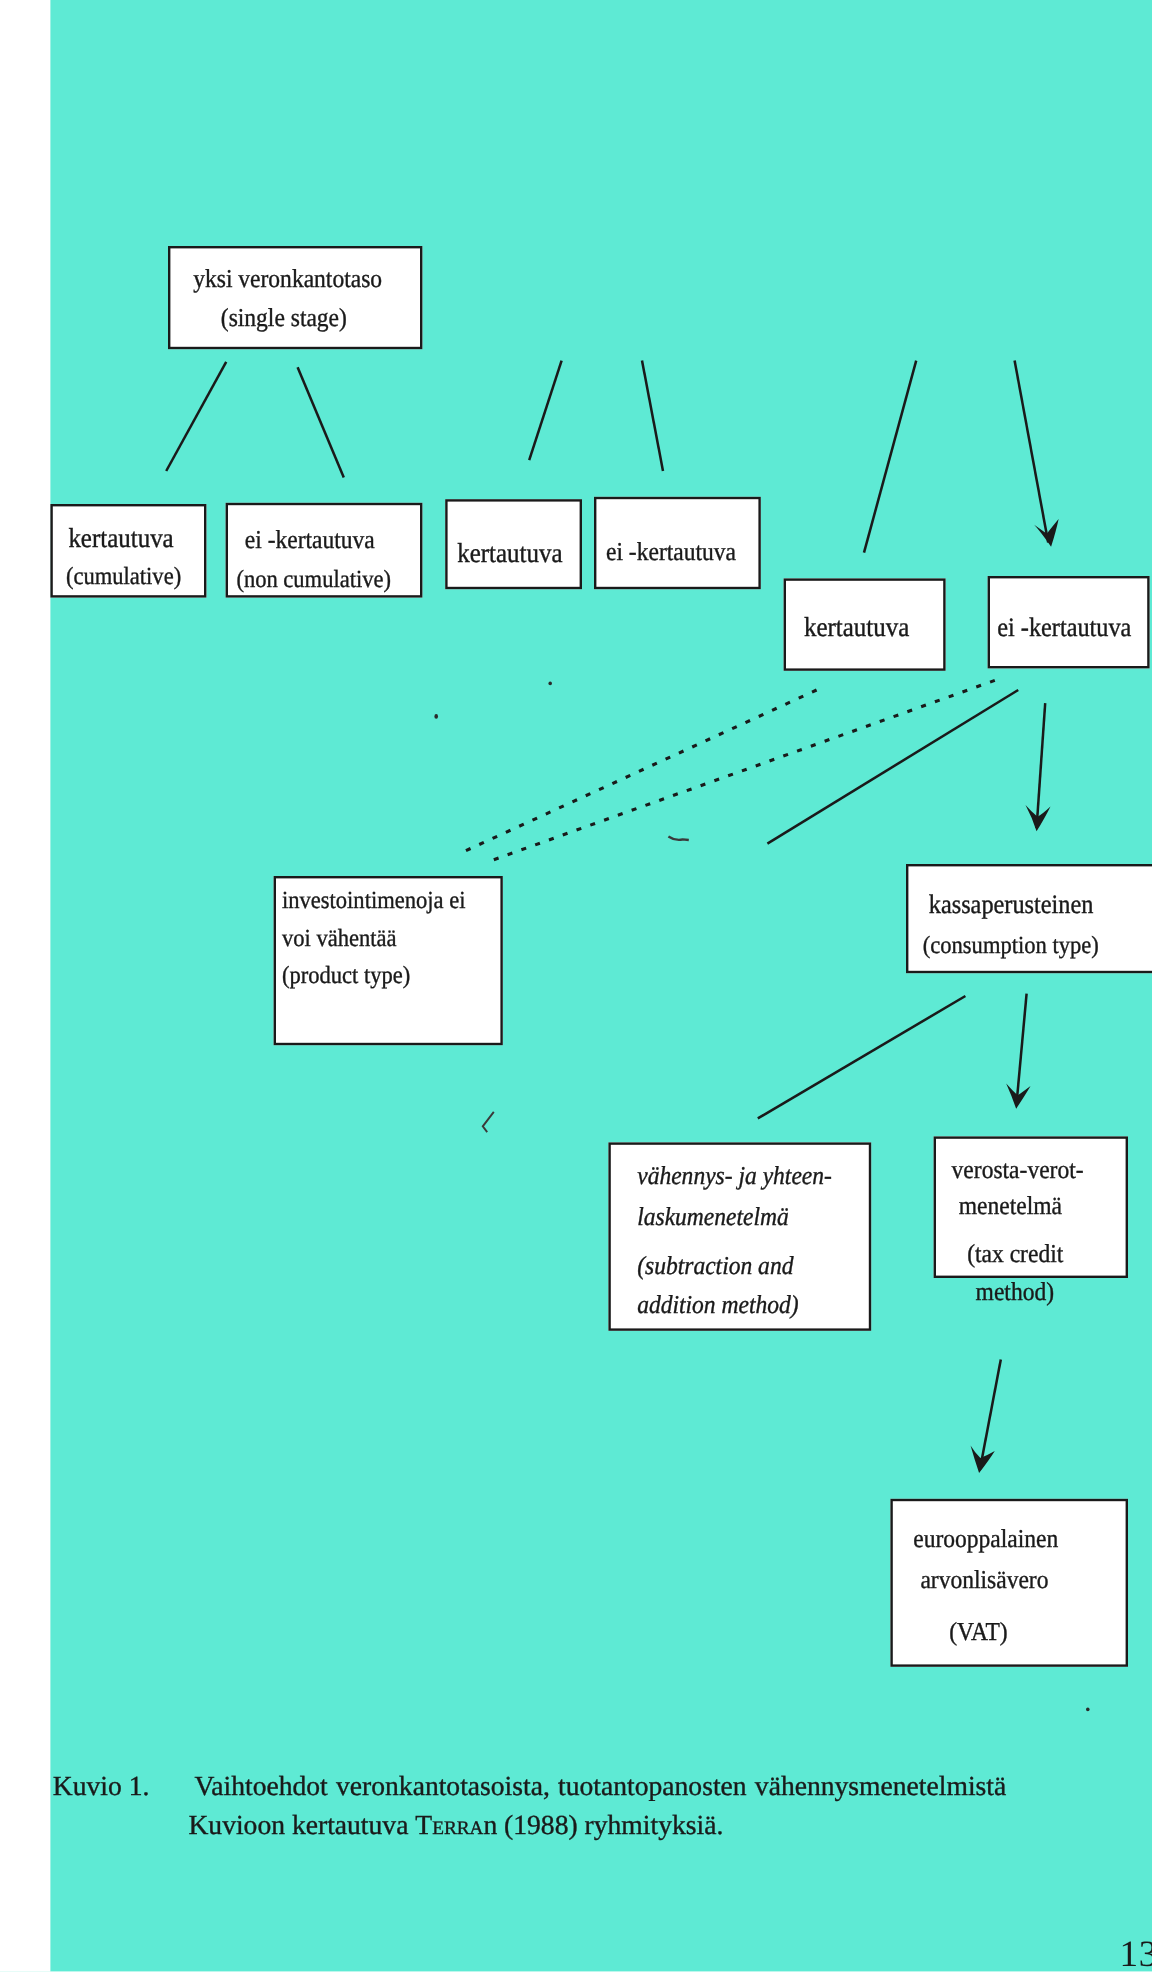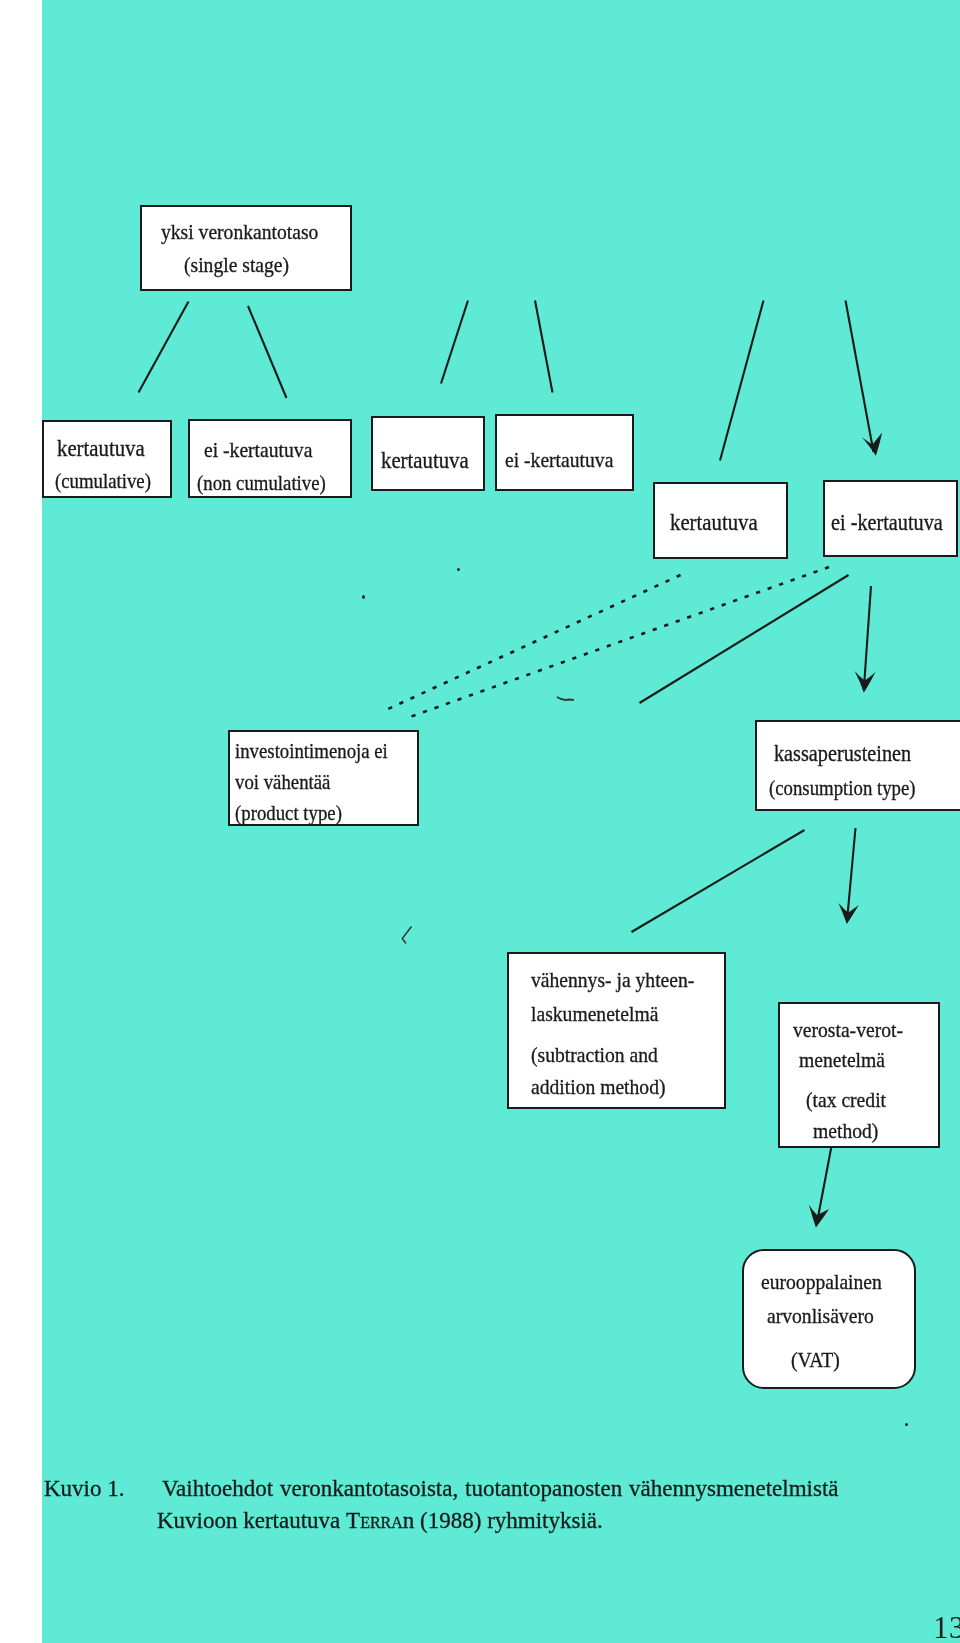--- a/index.html
+++ b/index.html
@@ -90,47 +90,47 @@
   </div>
 
   <div class="box" style="left:611px;top:482px;width:135px;height:77px;">
     <span class="tl lg" style="left:15px;top:28px;">kertautuva</span>
   </div>
 
   <div class="box" style="left:781px;top:480px;width:135px;height:77px;">
     <span class="tl md" style="left:6px;top:30px;">ei -kertautuva</span>
   </div>
 
-  <div class="box" style="left:186px;top:730px;width:191px;height:96px;">
+  <div class="box" style="left:186px;top:730px;width:191px;height:141px;">
     <span class="tl sm" style="left:5px;top:9px;">investointimenoja ei</span>
     <span class="tl sm" style="left:5px;top:40px;">voi vähentää</span>
     <span class="tl sm" style="left:5px;top:71px;">(product type)</span>
   </div>
 
 
   <div class="box" style="left:713px;top:720px;width:232px;height:91px;">
     <span class="tl md" style="left:17px;top:21px;">kassaperusteinen</span>
     <span class="tl sm" style="left:12px;top:56px;">(consumption type)</span>
   </div>
 
-  <div class="box" style="left:465px;top:952px;width:219px;height:157px;">
+  <div class="box" style="left:465px;top:952px;width:219px;height:157px;font-style:italic;">
     <span class="tl" style="left:22px;top:16px;">vähennys- ja yhteen-</span>
     <span class="tl" style="left:22px;top:50px;">laskumenetelmä</span>
     <span class="tl" style="left:22px;top:91px;">(subtraction and</span>
     <span class="tl" style="left:22px;top:123px;">addition method)</span>
   </div>
 
-  <div class="box" style="left:736px;top:1002px;width:162px;height:146px;">
+  <div class="box" style="left:736px;top:947px;width:162px;height:118px;">
     <span class="tl" style="left:13px;top:16px;">verosta-verot-</span>
     <span class="tl" style="left:19px;top:46px;">menetelmä</span>
     <span class="tl" style="left:26px;top:86px;">(tax credit</span>
     <span class="tl" style="left:33px;top:117px;">method)</span>
   </div>
 
-  <div class="box" style="left:700px;top:1249px;width:174px;height:140px;border-radius:22px;">
+  <div class="box" style="left:700px;top:1249px;width:198px;height:140px;">
     <span class="tl" style="left:17px;top:21px;">eurooppalainen</span>
     <span class="tl" style="left:23px;top:55px;">arvonlisävero</span>
     <span class="tl" style="left:47px;top:99px;">(VAT)</span>
   </div>
 
   <div class="speck" style="left:320px;top:595px;width:3px;height:4px;"></div>
   <div class="speck" style="left:415px;top:568px;width:3px;height:3px;"></div>
   <div class="speck" style="left:863px;top:1423px;width:3px;height:3px;"></div>
   <div class="speck" style="left:954px;top:3px;width:4px;height:3px;"></div>
 

